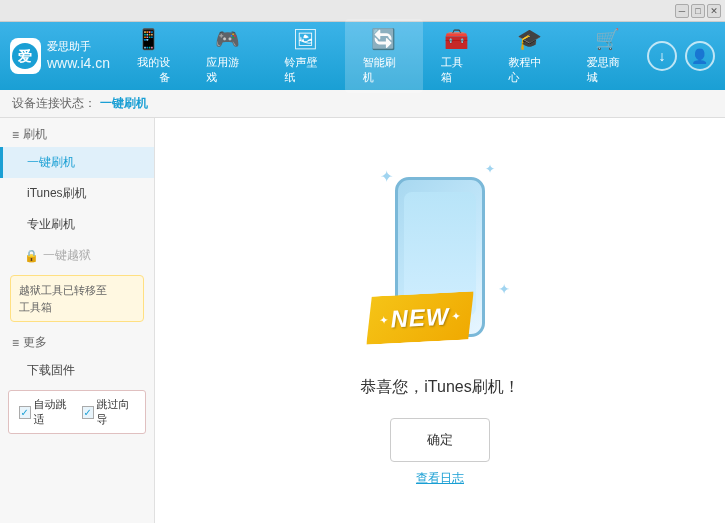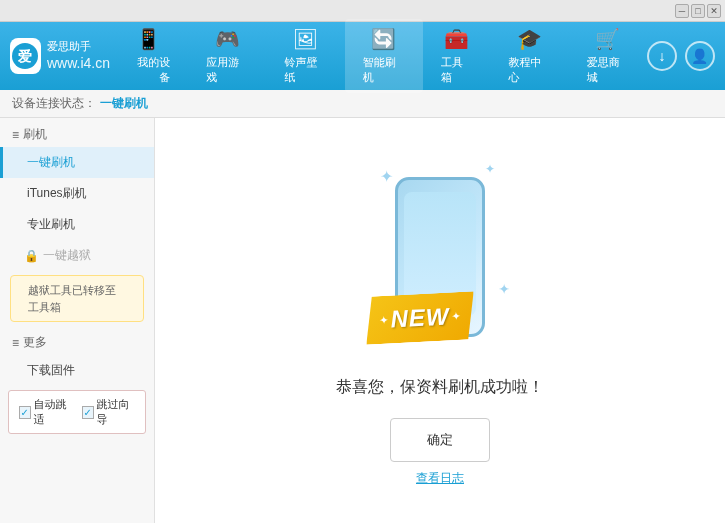--- a/index.html
+++ b/index.html
@@ -157,21 +157,21 @@
     .sidebar-disabled {
       padding: 7px 12px 7px 24px;
       color: #aaa;
       font-size: 12px;
       display: flex;
       align-items: center;
       gap: 4px;
     }
     .sidebar-notice {
       margin: 4px 10px;
-      padding: 6px 17px;
+      padding: 6px 8px;
       background: #fff8e1;
       border: 1px solid #ffe082;
       border-radius: 4px;
       font-size: 11px;
       color: #666;
       line-height: 1.5;
     }
     .checkbox-row {
       display: flex;
       gap: 10px;
@@ -441,21 +441,21 @@
         <div class="phone-home"></div>
       </div>
 
       <div class="ribbon" style="position:absolute; bottom:15px; left:5px; width:110px; height:48px; background:linear-gradient(135deg,#f5c518,#f0a800); z-index:2; display:flex; align-items:center; justify-content:center; transform:rotate(-3deg); clip-path:polygon(8px 0,100% 0,calc(100% - 8px) 100%,0 100%);">
         <span class="ribbon-star" style="color:#fff;font-size:11px;">✦</span>
         <span class="ribbon-text" style="color:#fff;font-size:24px;font-weight:bold;font-style:italic;text-shadow:1px 1px 2px rgba(0,0,0,0.3);">NEW</span>
         <span class="ribbon-star" style="color:#fff;font-size:11px;">✦</span>
       </div>
     </div>
 
-    <div class="success-text">恭喜您，保资料刷机成功啦！</div>
+    <div class="success-text">恭喜您，iTunes刷机！</div>
 
     <button class="confirm-btn">确定</button>
 
     <div class="daily-link">查看日志</div>
 
   </div>
 
 </div>
 
 </body></html>

